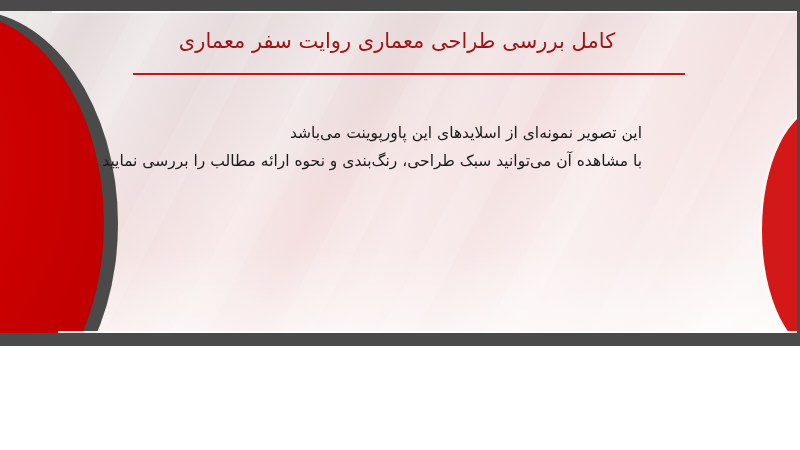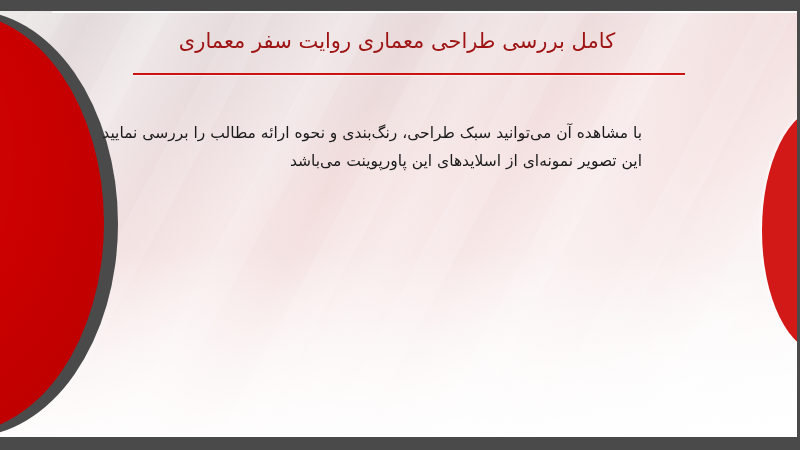--- a/index.html
+++ b/index.html
@@ -4,21 +4,21 @@
 <title>Slide</title>
 <style>
   html, body {
     margin: 0;
     padding: 0;
     background: #ffffff;
   }
   #slide {
     position: relative;
     width: 800px;
-    height: 450px;
+    height: 346px;
     overflow: hidden;
     background: #4a4a4a;
     font-family: "DejaVu Sans", "Liberation Sans", sans-serif;
   }
 
   
   .inner-panel {
     position: absolute;
     left: 0px;
     top: 10px;
@@ -201,18 +201,18 @@
   <div class="frame-bottom"></div>
   <div class="frame-right"></div>
 
   <div class="content">
 
     <div class="slide-title">کامل بررسی طراحی معماری روایت سفر معماری</div>
 
     <div class="title-rule"></div>
 
     <div class="body-block">
+      <div class="body-line">این تصویر نمونه‌ای از اسلایدهای این پاورپوینت می‌باشد</div>
       <div class="body-line">با مشاهده آن می‌توانید سبک طراحی، رنگ‌بندی و نحوه ارائه مطالب را بررسی نمایید</div>
-      <div class="body-line">این تصویر نمونه‌ای از اسلایدهای این پاورپوینت می‌باشد</div>
     </div>
 
   </div>
 </div>
 
 </body></html>

